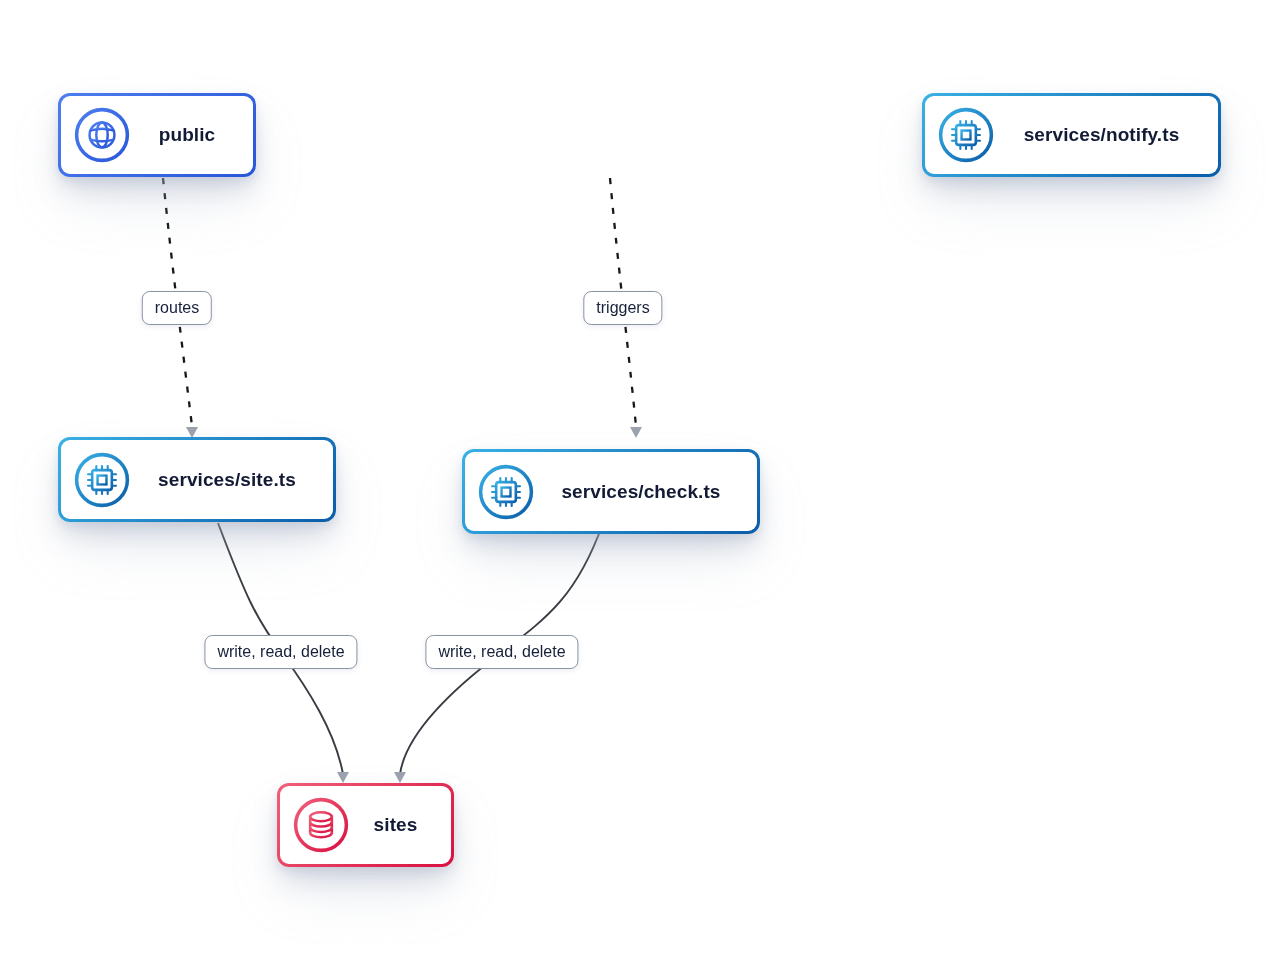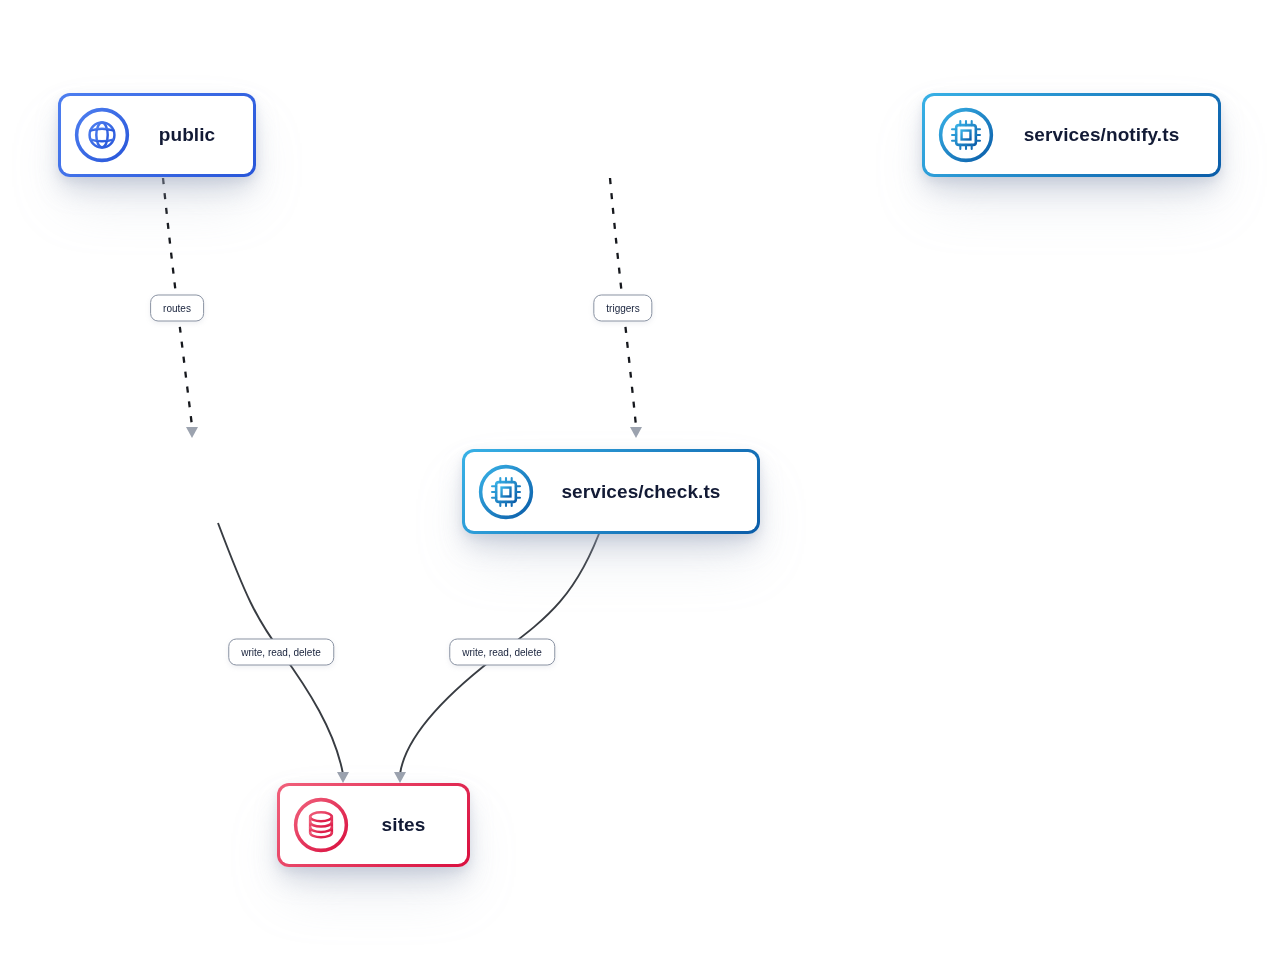--- a/index.html
+++ b/index.html
@@ -32,27 +32,27 @@
   .acc-royal  {background:linear-gradient(135deg,#4d7ef0,#2856d9);}
   .acc-purple {background:linear-gradient(135deg,#a87bfa,#7c2fe3);}
   .acc-service{background:linear-gradient(135deg,#38b1e6,#0a5ca8);}
   .acc-red    {background:linear-gradient(135deg,#f0607b,#d90f3f);}
 
   .n-public {left:58px; top:93px; width:198px;height:84px;}
   .n-sitecheck{left:490px;top:93px; width:234px;height:84px;}
   .n-notify {left:922px;top:93px; width:299px;height:84px;}
   .n-site   {left:58px; top:437px;width:278px;height:85px;}
   .n-check  {left:462px;top:437px;width:298px;height:85px;margin-top:12px;}
-  .n-sites  {left:277px;top:783px;width:193px;height:84px;}
+  .n-sites  {left:277px;top:783px;width:177px;height:84px;}
 
   
   .edge-label{
     position:absolute;transform:translate(-50%,-50%);
     background:#ffffff;border:1.5px solid #8a93a3;border-radius:8px;
-    padding:7px 12px;font-size:10px;font-weight:500;color:#16203a;
+    padding:7px 12px;font-size:16px;font-weight:500;color:#16203a;
     white-space:nowrap;box-shadow:0 2px 5px rgba(140,150,170,.15);
   }
   .el-routes  {left:177px;top:308px;}
   .el-triggers{left:623px;top:308px;text-align:center;}
   .el-wrd-left{left:281px;top:652px;}
   .el-wrd-right{left:502px;top:652px;}
 </style>
 </head>
 <body>
 
@@ -116,42 +116,66 @@
                      M22.5,37.5 v4  M28,37.5 v4  M33.5,37.5 v4
                      M18.5,22.5 h-4 M18.5,28 h-4 M18.5,33.5 h-4
                      M37.5,22.5 h4  M37.5,28 h4  M37.5,33.5 h4" stroke-width="2"></path>
           </g>
         </svg>
       </span>
       <span class="node-label">services/notify.ts</span>
     </div>
   </div>
 
-
-  <div class="node n-check acc-service">
-    <div class="node-inner">
-      <span>
-        <svg class="node-icon" viewBox="0 0 56 56">
-          <defs>
-              <linearGradient id="gr5" x1="0" y1="0" x2="1" y2="1">
+  <div class="node n-site acc-service">
+    <div class="node-inner">
+      <span>
+        <svg class="node-icon" viewBox="0 0 56 56">
+          <defs>
+              <linearGradient id="gr4" x1="0" y1="0" x2="1" y2="1">
             <stop offset="0" stop-color="#38b1e6"></stop>
                 <stop offset="1" stop-color="#0a5ca8"></stop>
           </linearGradient>
             </defs>
-          <g fill="none" stroke="url(#gr5)" stroke-linecap="round">
+          <g fill="none" stroke="url(#gr4)" stroke-linecap="round">
             <circle cx="28" cy="28" r="24.5" stroke-width="3.4"></circle>
             <rect x="18.5" y="18.5" width="19" height="19" rx="2.5" stroke-width="2.5"></rect>
             <rect x="23.7" y="23.7" width="8.6" height="8.6" stroke-width="2.3"></rect>
             <path d="M22.5,18.5 v-4 M28,18.5 v-4 M33.5,18.5 v-4
                      M22.5,37.5 v4  M28,37.5 v4  M33.5,37.5 v4
                      M18.5,22.5 h-4 M18.5,28 h-4 M18.5,33.5 h-4
                      M37.5,22.5 h4  M37.5,28 h4  M37.5,33.5 h4" stroke-width="2"></path>
           </g>
         </svg>
       </span>
+      <span class="node-label">services/site.ts</span>
+    </div>
+  </div>
+
+  <div class="node n-check acc-service">
+    <div class="node-inner">
+      <span>
+        <svg class="node-icon" viewBox="0 0 56 56">
+          <defs>
+              <linearGradient id="gr5" x1="0" y1="0" x2="1" y2="1">
+            <stop offset="0" stop-color="#38b1e6"></stop>
+                <stop offset="1" stop-color="#0a5ca8"></stop>
+          </linearGradient>
+            </defs>
+          <g fill="none" stroke="url(#gr5)" stroke-linecap="round">
+            <circle cx="28" cy="28" r="24.5" stroke-width="3.4"></circle>
+            <rect x="18.5" y="18.5" width="19" height="19" rx="2.5" stroke-width="2.5"></rect>
+            <rect x="23.7" y="23.7" width="8.6" height="8.6" stroke-width="2.3"></rect>
+            <path d="M22.5,18.5 v-4 M28,18.5 v-4 M33.5,18.5 v-4
+                     M22.5,37.5 v4  M28,37.5 v4  M33.5,37.5 v4
+                     M18.5,22.5 h-4 M18.5,28 h-4 M18.5,33.5 h-4
+                     M37.5,22.5 h4  M37.5,28 h4  M37.5,33.5 h4" stroke-width="2"></path>
+          </g>
+        </svg>
+      </span>
       <span class="node-label">services/check.ts</span>
     </div>
   </div>
 
   <div class="node n-sites acc-red">
     <div class="node-inner">
       <span>
         <svg class="node-icon" viewBox="0 0 56 56">
           <defs>
               <linearGradient id="gr6" x1="0" y1="0" x2="1" y2="1">

